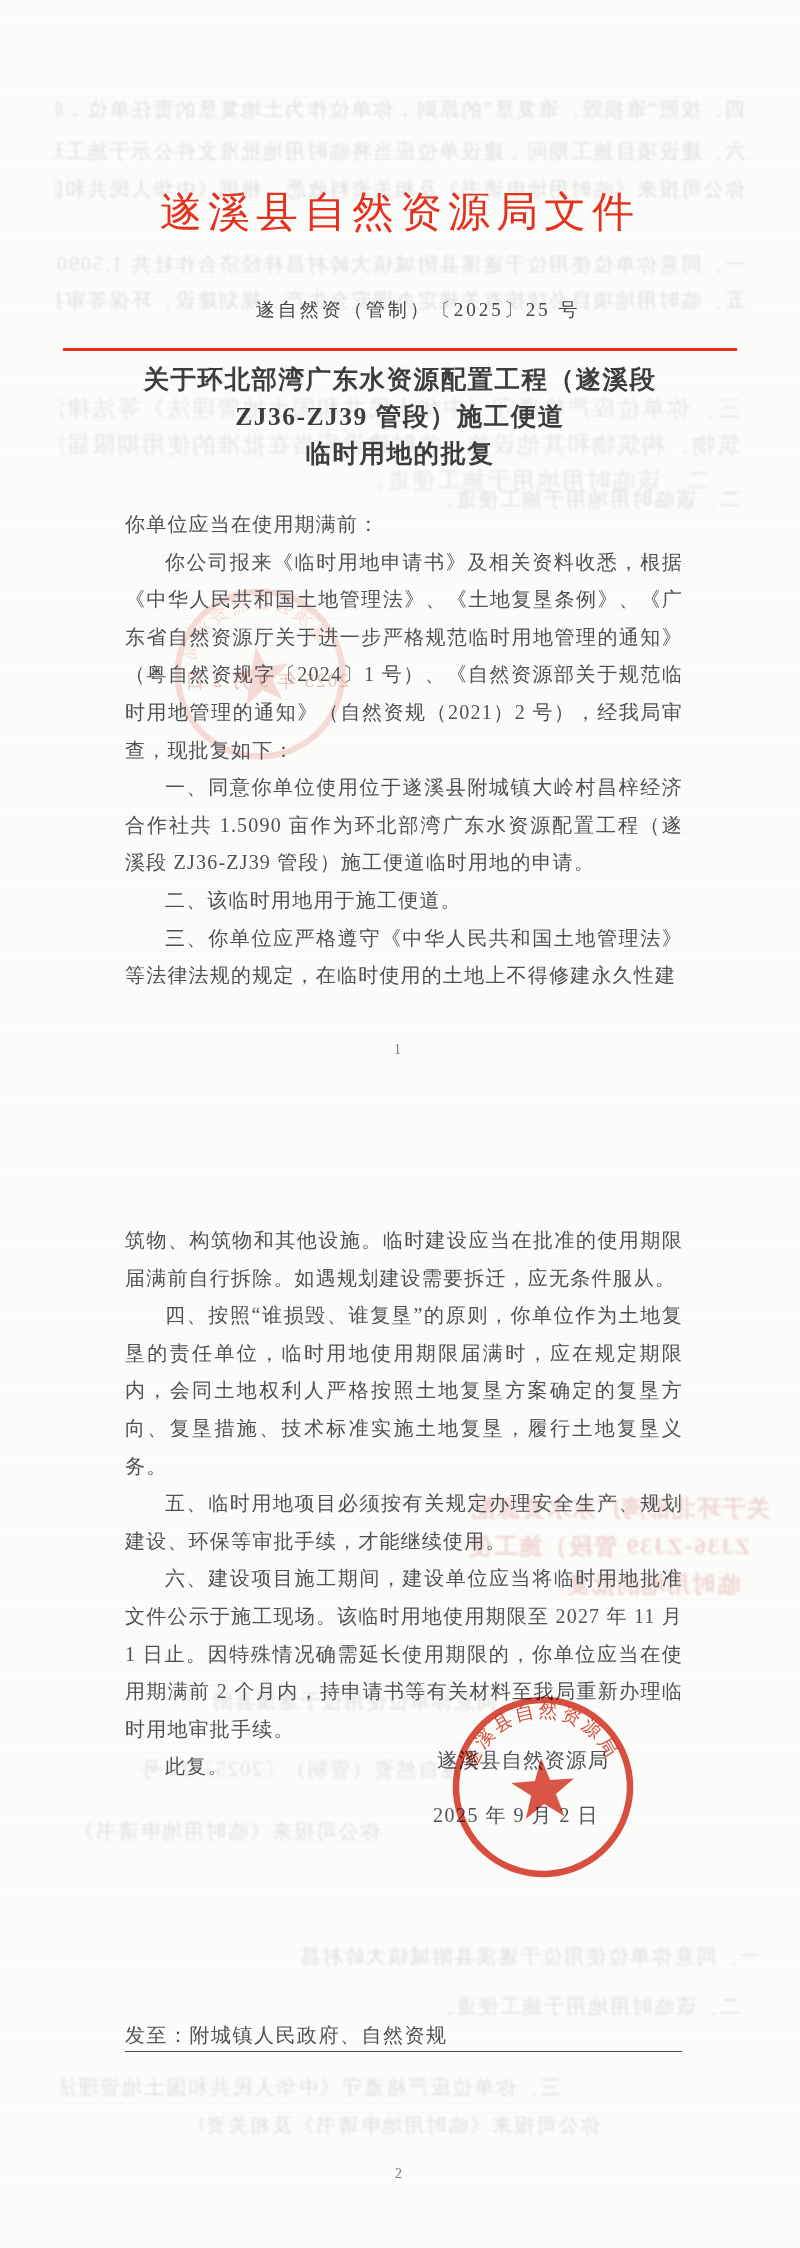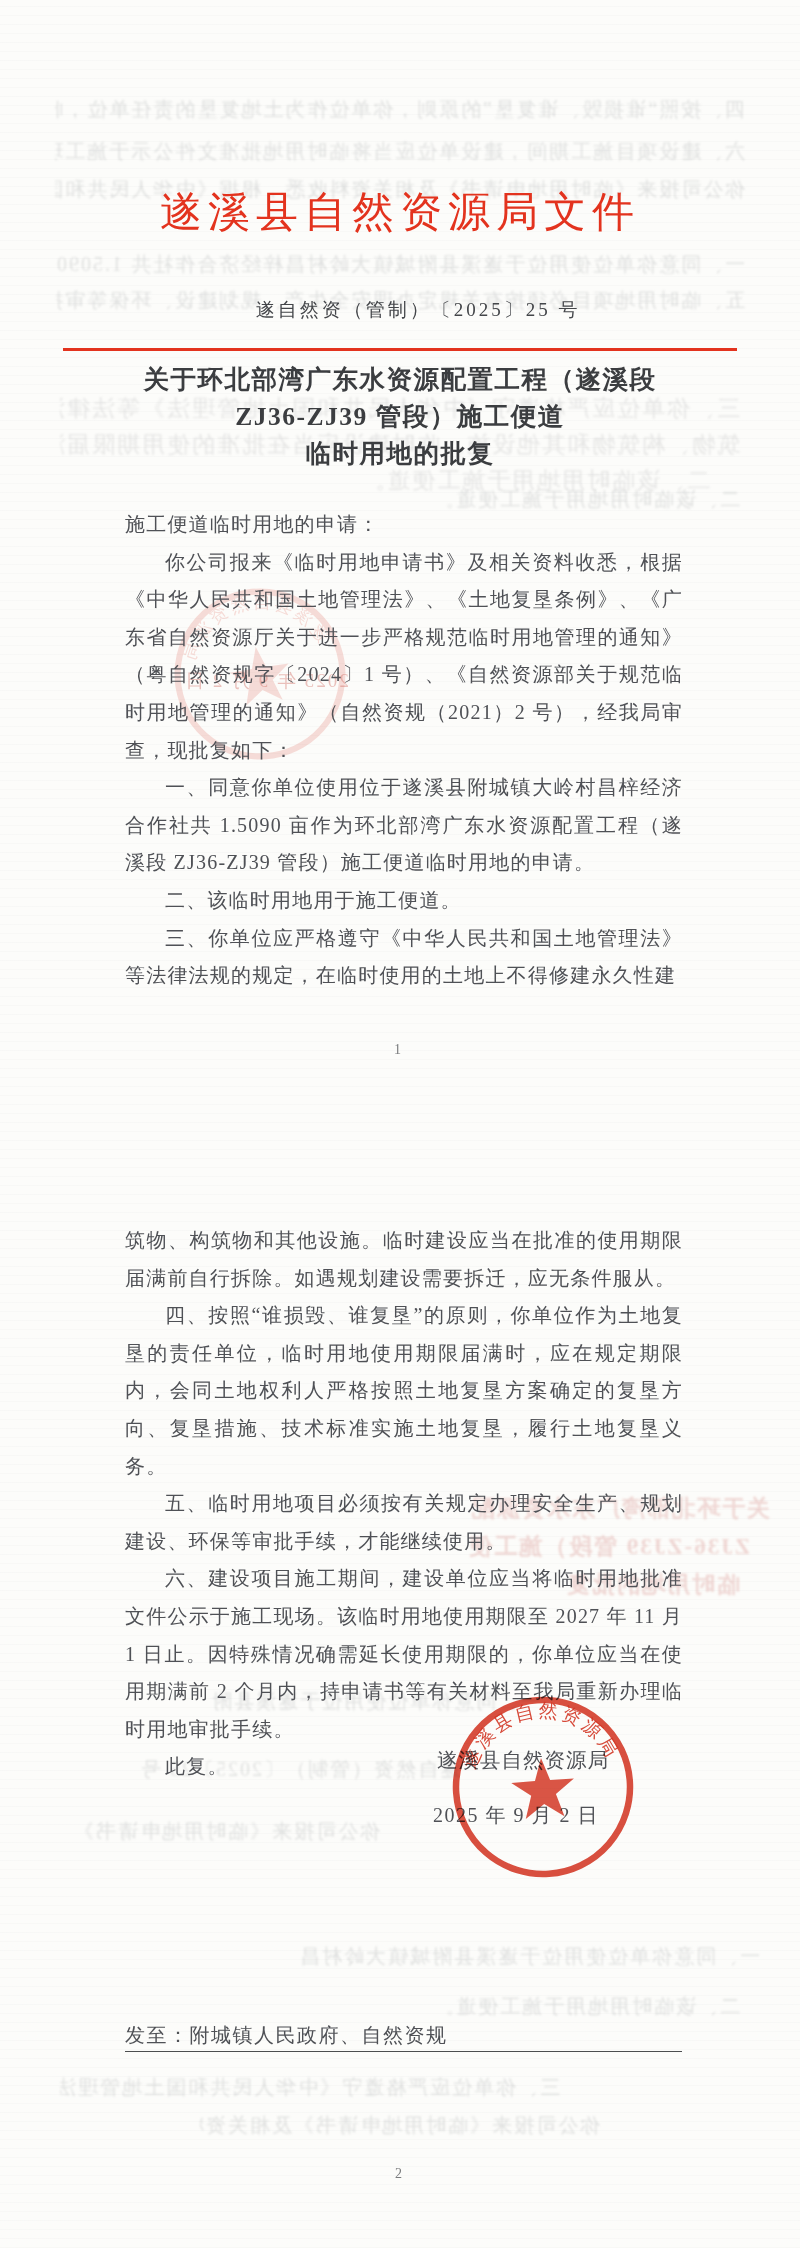--- a/index.html
+++ b/index.html
@@ -160,21 +160,21 @@
   <div class="doc-number">遂自然资（管制）〔2025〕25 号</div>
   <div class="red-rule"></div>
 
   <div class="doc-title">
     <div>关于环北部湾广东水资源配置工程（遂溪段</div>
     <div>ZJ36-ZJ39 管段）施工便道</div>
     <div>临时用地的批复</div>
   </div>
 
   <div class="body-block body-1">
-    <p class="noindent">施工便道临时用地的申请：</p>
+    <p class="noindent">你单位应当在使用期满前：</p>
     <p>你公司报来《临时用地申请书》及相关资料收悉，根据《中华人民共和国土地管理法》、《土地复垦条例》、《广东省自然资源厅关于进一步严格规范临时用地管理的通知》（粤自然资规字〔2024〕1 号）、《自然资源部关于规范临时用地管理的通知》（自然资规（2021）2 号），经我局审查，现批复如下：</p>
     <p>一、同意你单位使用位于遂溪县附城镇大岭村昌梓经济合作社共 1.5090 亩作为环北部湾广东水资源配置工程（遂溪段 ZJ36-ZJ39 管段）施工便道临时用地的申请。</p>
     <p>二、该临时用地用于施工便道。</p>
     <p>三、你单位应严格遵守《中华人民共和国土地管理法》等法律法规的规定，在临时使用的土地上不得修建永久性建</p>
   </div>
 
   <div class="pagenum pagenum-1">1</div>
 
   <div class="body-block body-2">
     <p class="noindent">筑物、构筑物和其他设施。临时建设应当在批准的使用期限届满前自行拆除。如遇规划建设需要拆迁，应无条件服从。</p>

